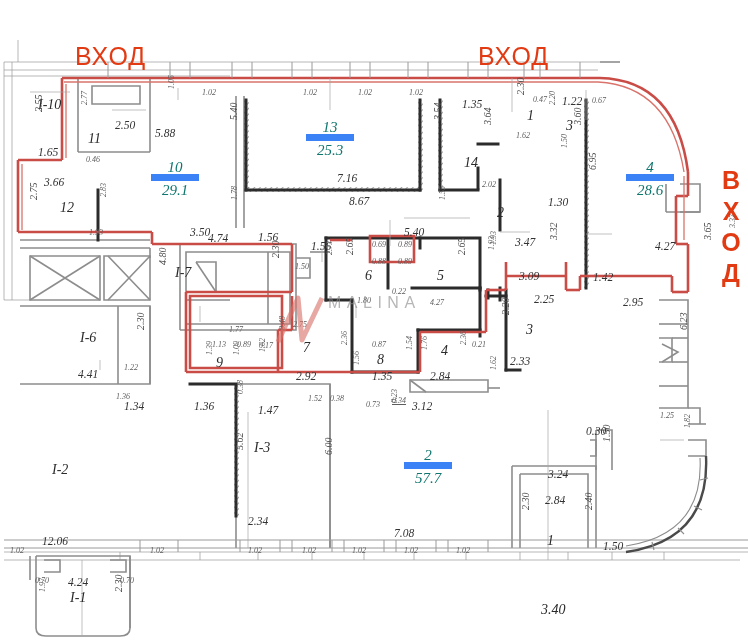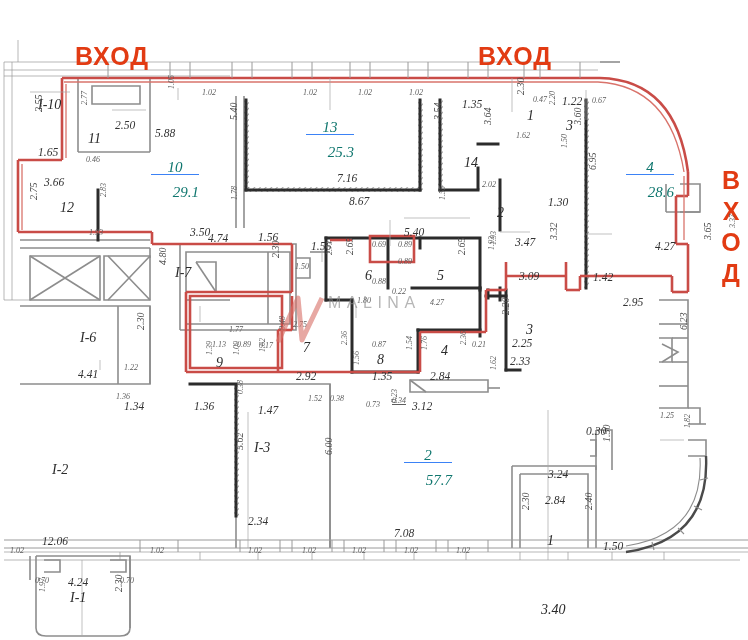--- a/index.html
+++ b/index.html
@@ -1,28 +1,28 @@
 <!DOCTYPE html>
 <html><head>
 <meta charset="utf-8">
 <style>
   html,body{margin:0;padding:0;background:#fff;}
   #plan{position:relative;width:748px;height:640px;background:#ffffff;
         font-family:"Liberation Serif",serif;overflow:hidden;}
   svg#draw{position:absolute;left:0;top:0;width:748px;height:640px;}
   
   .vhod{position:absolute;color:#e23b13;font-family:"Liberation Sans",sans-serif;
-        font-weight:700;font-size:25px;letter-spacing:1px;white-space:nowrap;}
+        font-weight:400;font-size:25px;letter-spacing:1px;white-space:nowrap;}
   .vhod-v{position:absolute;color:#e23b13;font-family:"Liberation Sans",sans-serif;
         font-weight:700;font-size:25px;line-height:31px;text-align:center;width:26px;}
   
   .rm{position:absolute;font-family:"Liberation Serif",serif;font-style:italic;
       color:#0f766e;text-align:center;white-space:nowrap;}
   .rm .num{font-size:15px;display:block;line-height:14px;}
-  .rm .ar{font-size:15px;display:block;line-height:17px;border-top:1px solid #3b82f6;padding-top:9px;text-align:right;}
+  .rm .ar{font-size:15px;display:block;line-height:17px;border-top:7px solid #3b82f6;padding-top:1px;}
   .rlab{position:absolute;font-family:"Liberation Serif",serif;font-style:italic;
         font-size:14px;color:#2b2b2b;white-space:nowrap;}
   
   .dm{position:absolute;font-family:"Liberation Serif",serif;font-style:italic;
       color:#4a4a4a;white-space:nowrap;font-size:10px;}
   .dm.b{font-size:11.5px;color:#333;}
   .dm.s{font-size:8px;color:#5d5d5d;}
   .dm.vt{transform-origin:0 0;transform:rotate(-90deg);}
   .dm.big{font-size:14px;color:#2b2b2b;margin-top:26px;}
   
@@ -390,35 +390,35 @@
       <div class="dm s vt" style="left: 560px; top: 148px;">1.50</div>
       <div class="dm b" style="left: 548px; top: 196px;">1.30</div>
       <div class="dm vt" style="left: 587px; top: 170px;">6.95</div>
       <div class="dm b" style="left: 655px; top: 240px;">4.27</div>
       <div class="dm vt" style="left: 702px; top: 240px;">3.65</div>
       <div class="dm s vt" style="left: 728px; top: 228px;">3.37</div>
       <div class="dm b" style="left: 515px; top: 236px;">3.47</div>
       <div class="dm vt" style="left: 548px; top: 240px;">3.32</div>
       <div class="dm s vt" style="left: 489px; top: 245px;">1.93</div>
       <div class="dm b" style="left: 519px; top: 270px;">3.09</div>
-      <div class="dm b" style="left: 512px; top: 293px; margin-top: 44px;">2.25</div>
+      <div class="dm b" style="left: 534px; top: 293px;">2.25</div>
       <div class="dm b" style="left: 593px; top: 271px;">1.42</div>
       <div class="dm b" style="left: 623px; top: 296px;">2.95</div>
       <div class="dm vt" style="left: 678px; top: 330px;">6.23</div>
       <div class="dm s" style="left: 660px; top: 411px;">1.25</div>
       <div class="dm s vt" style="left: 683px; top: 428px;">1.82</div>
       <div class="dm b" style="left: 208px; top: 232px;">4.74</div>
       <div class="dm vt" style="left: 270px; top: 258px;">2.30</div>
       <div class="dm vt" style="left: 157px; top: 265px;">4.80</div>
       <div class="dm vt" style="left: 135px; top: 330px;">2.30</div>
       <div class="dm s" style="left: 295px; top: 262px;">1.50</div>
       <div class="dm s vt" style="left: 325px; top: 255px;">2.73</div>
       <div class="dm vt" style="left: 344px; top: 255px;">2.65</div>
       <div class="dm s" style="left: 372px; top: 240px;">0.69</div>
-      <div class="dm s" style="left: 372px; top: 257px; margin-top: 20px;">0.88</div>
+      <div class="dm s" style="left: 372px; top: 257px;">0.88</div>
       <div class="dm s" style="left: 398px; top: 240px;">0.89</div>
       <div class="dm s" style="left: 398px; top: 257px;">0.89</div>
       <div class="dm b" style="left: 404px; top: 226px;">5.40</div>
       <div class="dm s" style="left: 392px; top: 287px;">0.22</div>
       <div class="dm vt" style="left: 456px; top: 255px;">2.65</div>
       <div class="dm s vt" style="left: 487px; top: 250px;">1.93</div>
       <div class="dm s" style="left: 357px; top: 296px;">1.80</div>
       <div class="dm s" style="left: 430px; top: 298px;">4.27</div>
       <div class="dm vt" style="left: 500px; top: 315px;">2.20</div>
       <div class="dm b" style="left: 510px; top: 355px;">2.33</div>

